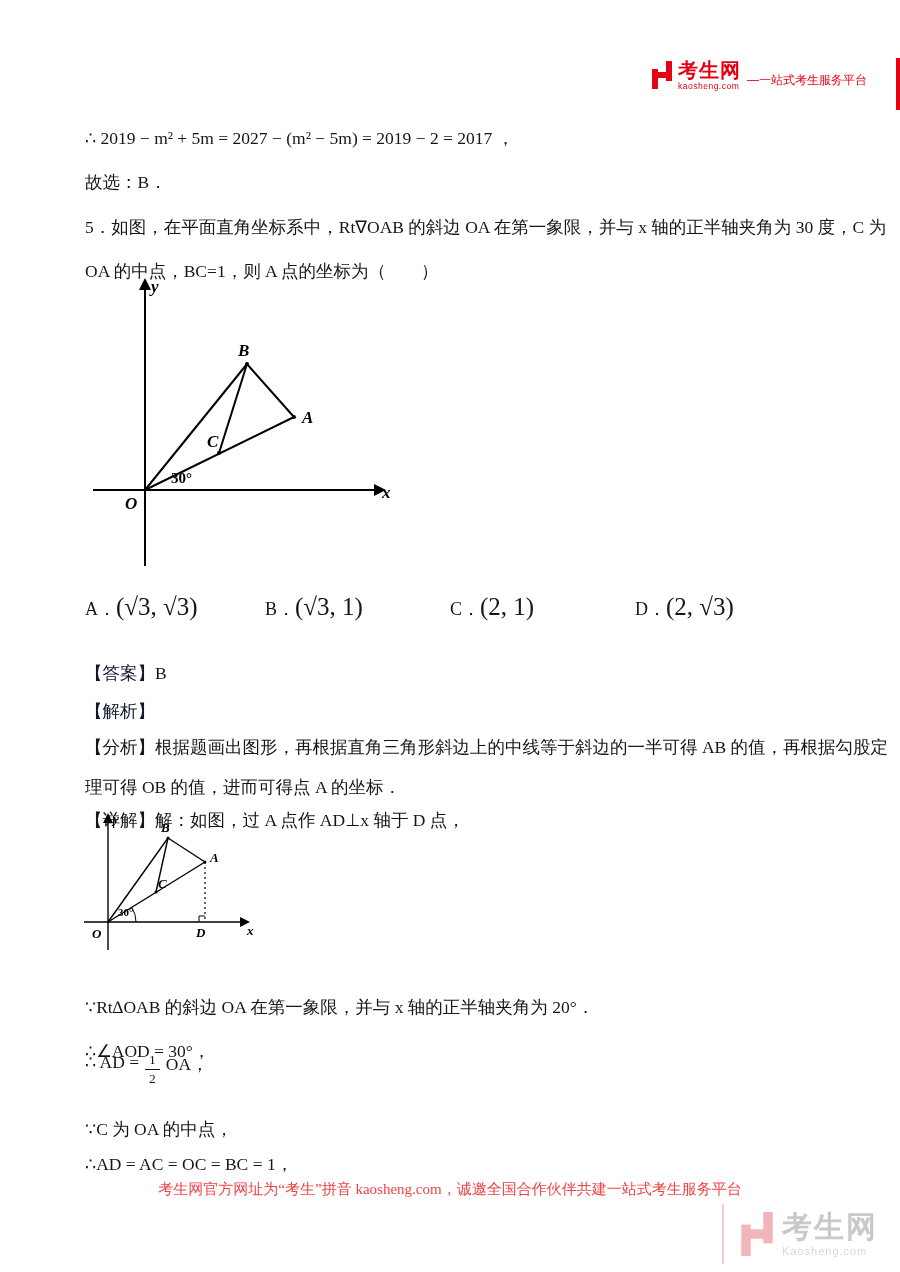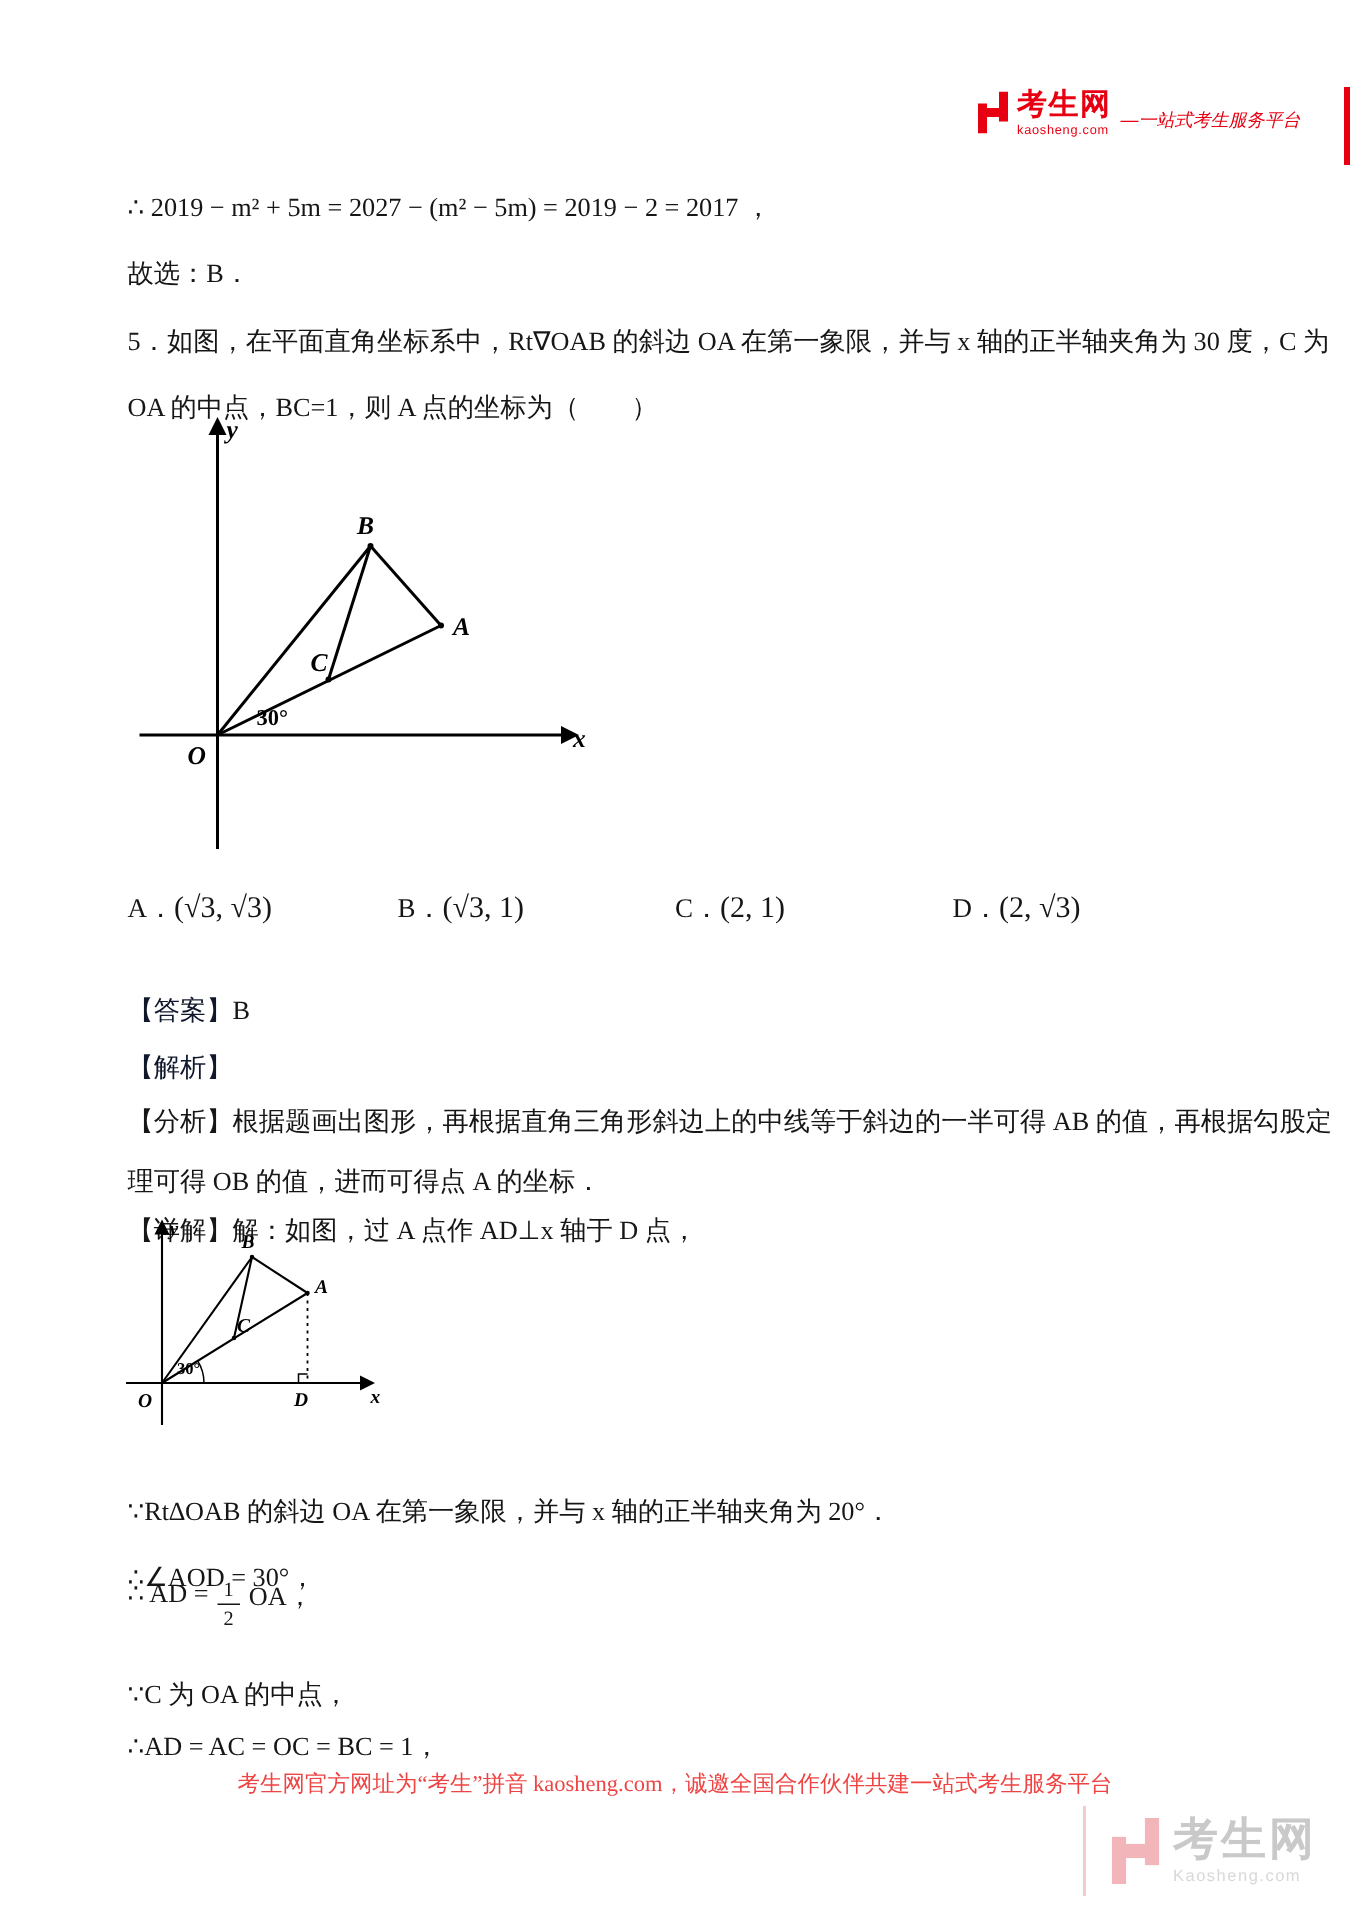--- a/index.html
+++ b/index.html
@@ -8,27 +8,27 @@
     font-family:"Liberation Serif", serif; color:#161616; overflow:hidden;
   }
   .abs { position:absolute; }
 
   
   .red-edge { position:absolute; right:0; top:58px; width:4px; height:52px; background:#e60012; }
   .brand { position:absolute; top:60px; left:650px; display:flex; align-items:center; }
   .brand-col { display:flex; flex-direction:column; line-height:1; margin-left:4px; }
   .brand-name { font-family:"Liberation Sans", sans-serif; font-weight:bold; font-size:20px; color:#e60012; letter-spacing:1px; }
   .brand-domain { font-family:"Liberation Sans", sans-serif; font-size:8.5px; color:#e60012; letter-spacing:0.5px; margin-top:2px; }
-  .brand-tagline { font-family:"Liberation Sans", sans-serif; font-size:12px; color:#e60012; margin-left:6px; align-self:flex-end; padding-bottom:2px;font-style:italic; }
+  .brand-tagline { font-family:"Liberation Sans", sans-serif; font-size:12px; color:#e60012; margin-left:6px; align-self:flex-end; padding-bottom:2px; }
 
   
   .tline { position:absolute; left:85px; font-size:17.5px; white-space:nowrap; }
   .blue { color:#0f172a; }
   .opt { position:absolute; top:593px; font-size:18px; white-space:nowrap; }
-  .opt .paren { font-size:20px; }
+  .opt .paren { font-size:25px; }
 
   
   .fracline { display:flex; align-items:flex-start; font-size:17.5px; }
   .frac { display:inline-flex; flex-direction:column; text-align:center; font-size:13.5px; line-height:1.15; margin:0 6px; vertical-align:middle; }
   .frac .num { border-bottom:1.2px solid #161616; padding:0 4px 1px 4px; }
   .frac .den { padding-top:1px; }
 
   
   .fig1 { left:85px; top:276px; width:320px; height:295px; }
   .fig2 { left:78px; top:810px; width:190px; height:150px; }

